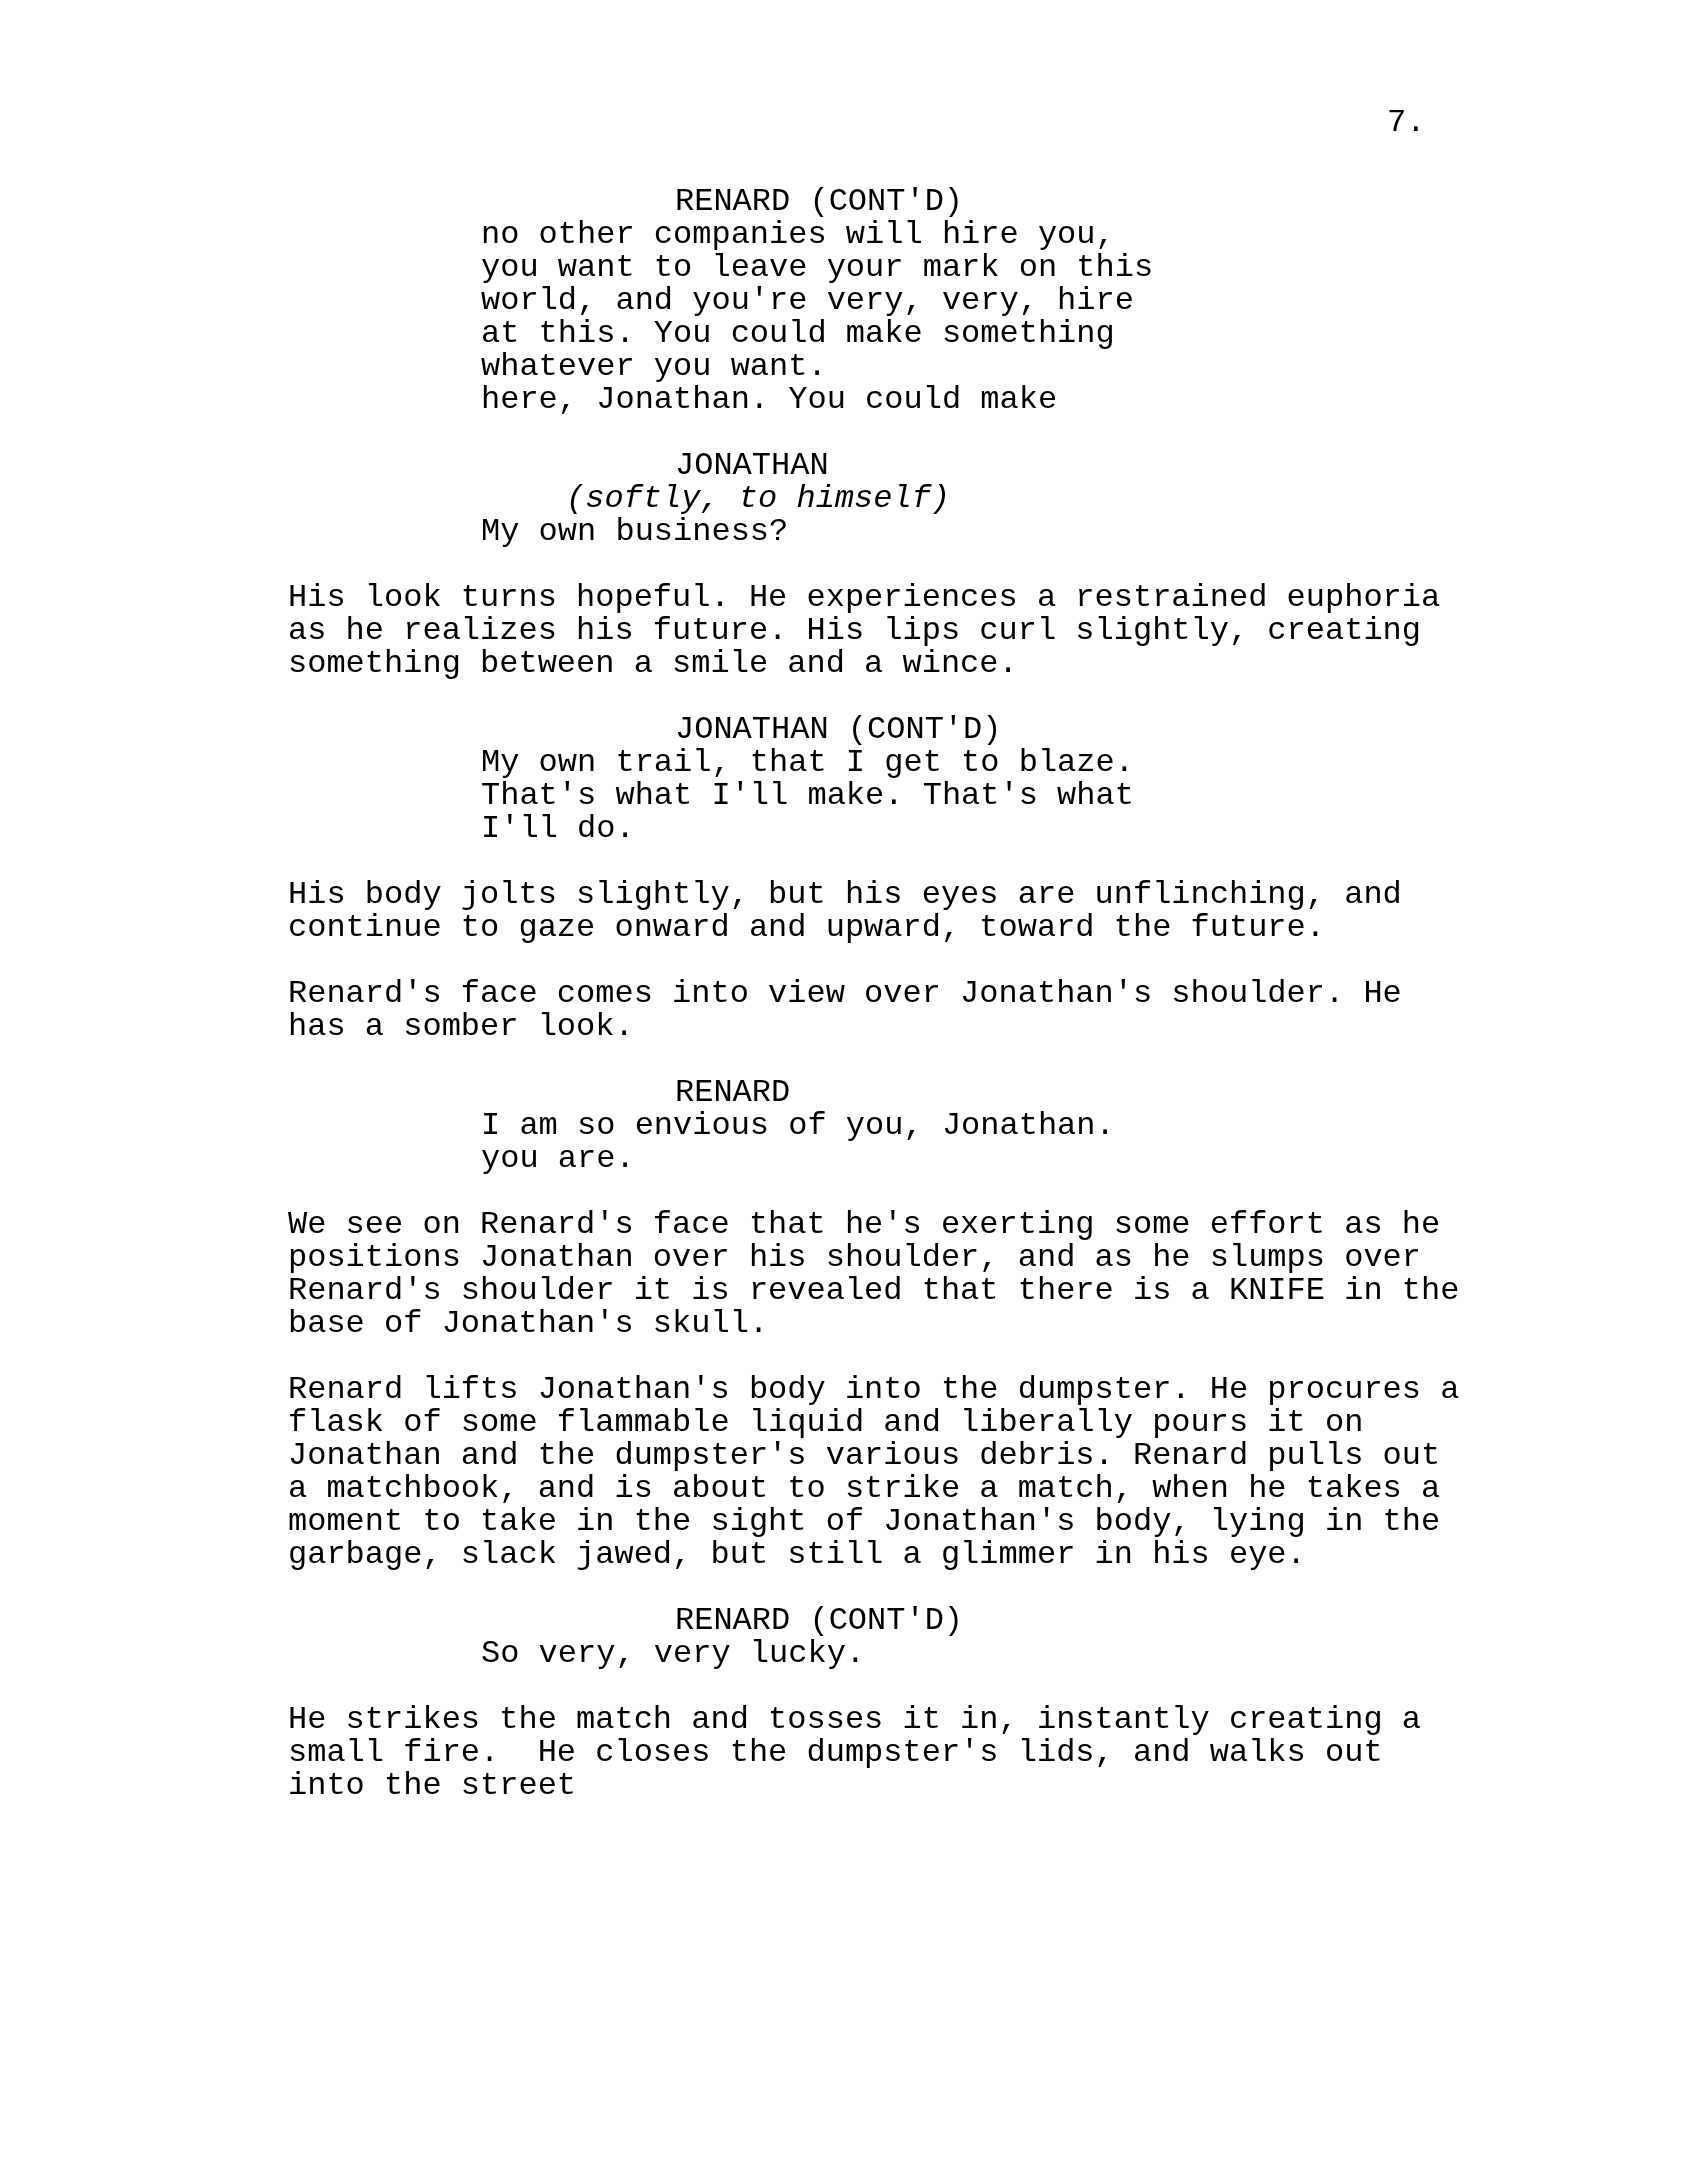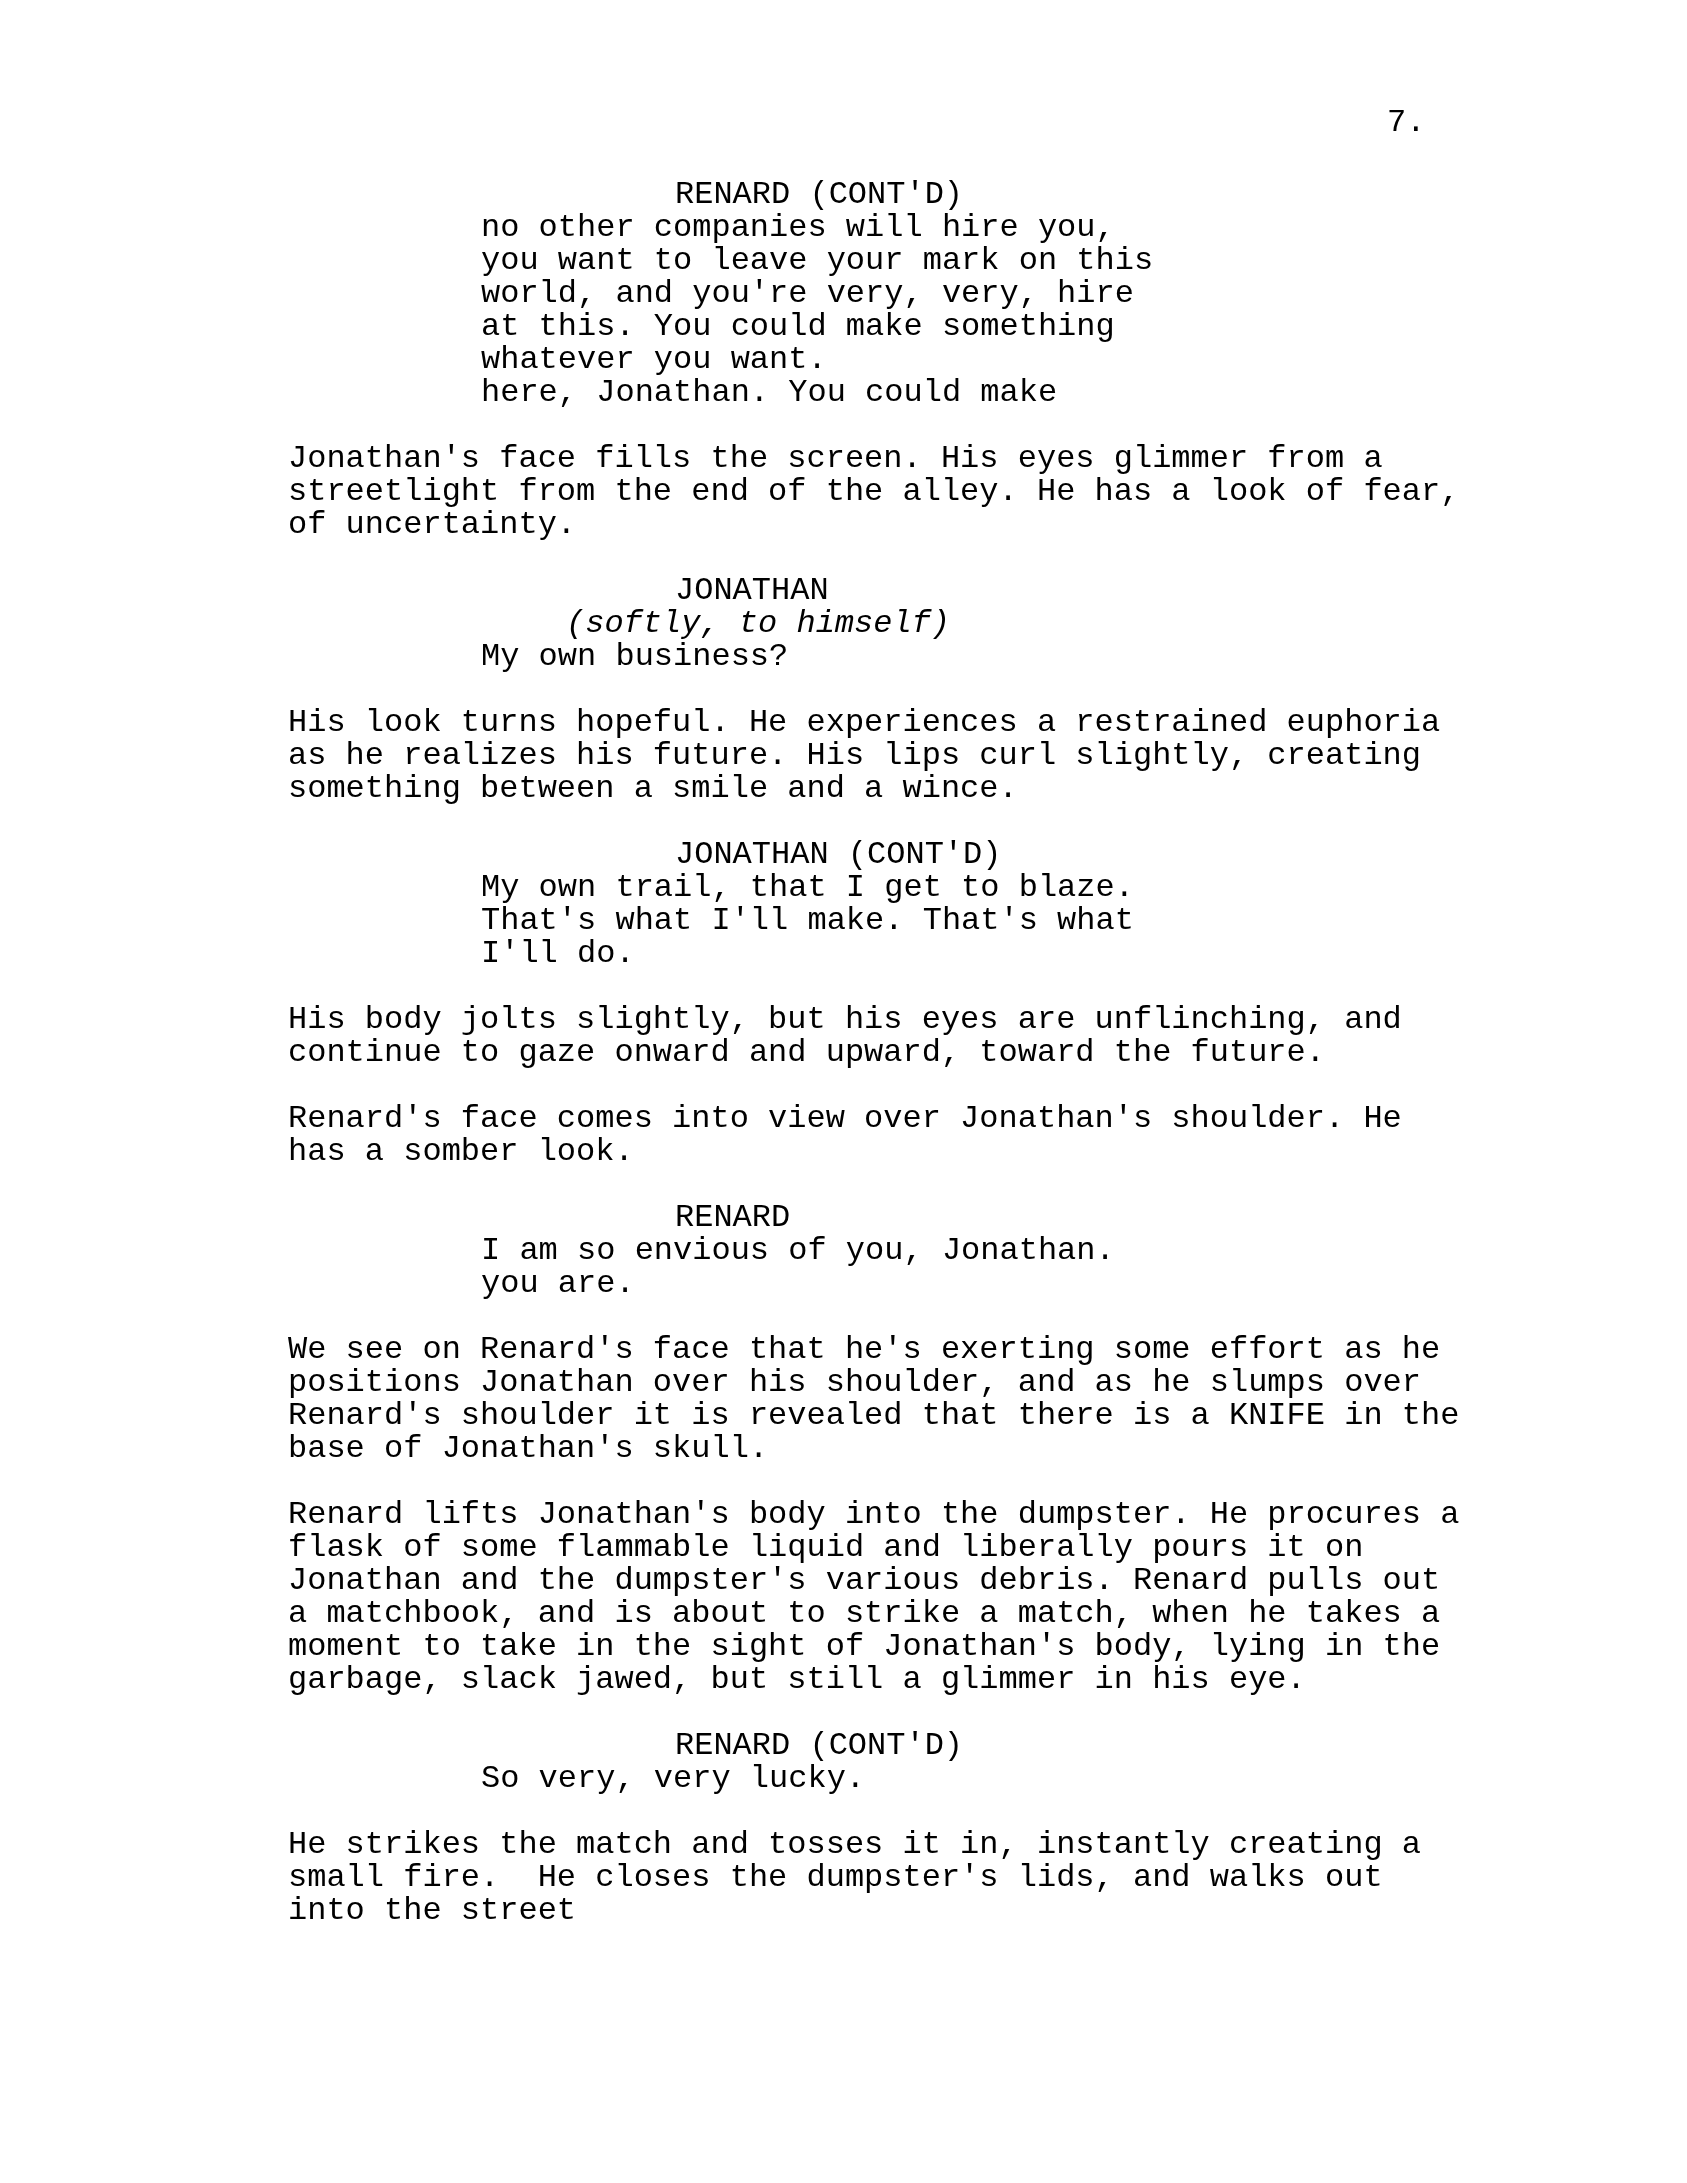--- a/index.html
+++ b/index.html
@@ -16,21 +16,21 @@
     overflow: hidden;
   }
   .page-number {
     position: absolute;
     top: 106px;
     left: 1387px;
     white-space: pre;
   }
   .script-body {
     position: absolute;
-    top: 178px;
+    top: 185px;
     left: 0;
     width: 1489px;
   }
   .block { margin: 0; }
   .block + .block { margin-top: 33px; }
   .line {
     height: 33px;
     white-space: pre;
   }
   .action    { padding-left: 288px; }
@@ -51,25 +51,20 @@
     <div class="block">
       <div class="line character">RENARD (CONT'D)</div>
       <div class="line dialogue">no other companies will hire you,</div>
       <div class="line dialogue">you want to leave your mark on this</div>
       <div class="line dialogue"><span>world, and you're very, </span><span class="em">very,</span><span> hire</span></div>
       <div class="line dialogue">at this. You could make something</div>
       <div class="line dialogue">whatever you want.</div>
       <div class="line dialogue">here, Jonathan. You could make</div>
     </div>
 
-    <div class="block">
-      <div class="line action">Jonathan's face fills the screen. His eyes glimmer from a</div>
-      <div class="line action">streetlight from the end of the alley. He has a look of fear,</div>
-      <div class="line action">of uncertainty.</div>
-    </div>
 
     <div class="block">
       <div class="line character">JONATHAN</div>
       <div class="line paren">(softly, to himself)</div>
       <div class="line dialogue">My own business?</div>
     </div>
 
     <div class="block">
       <div class="line action">His look turns hopeful. He experiences a restrained euphoria</div>
       <div class="line action">as he realizes his future. His lips curl slightly, creating</div>

